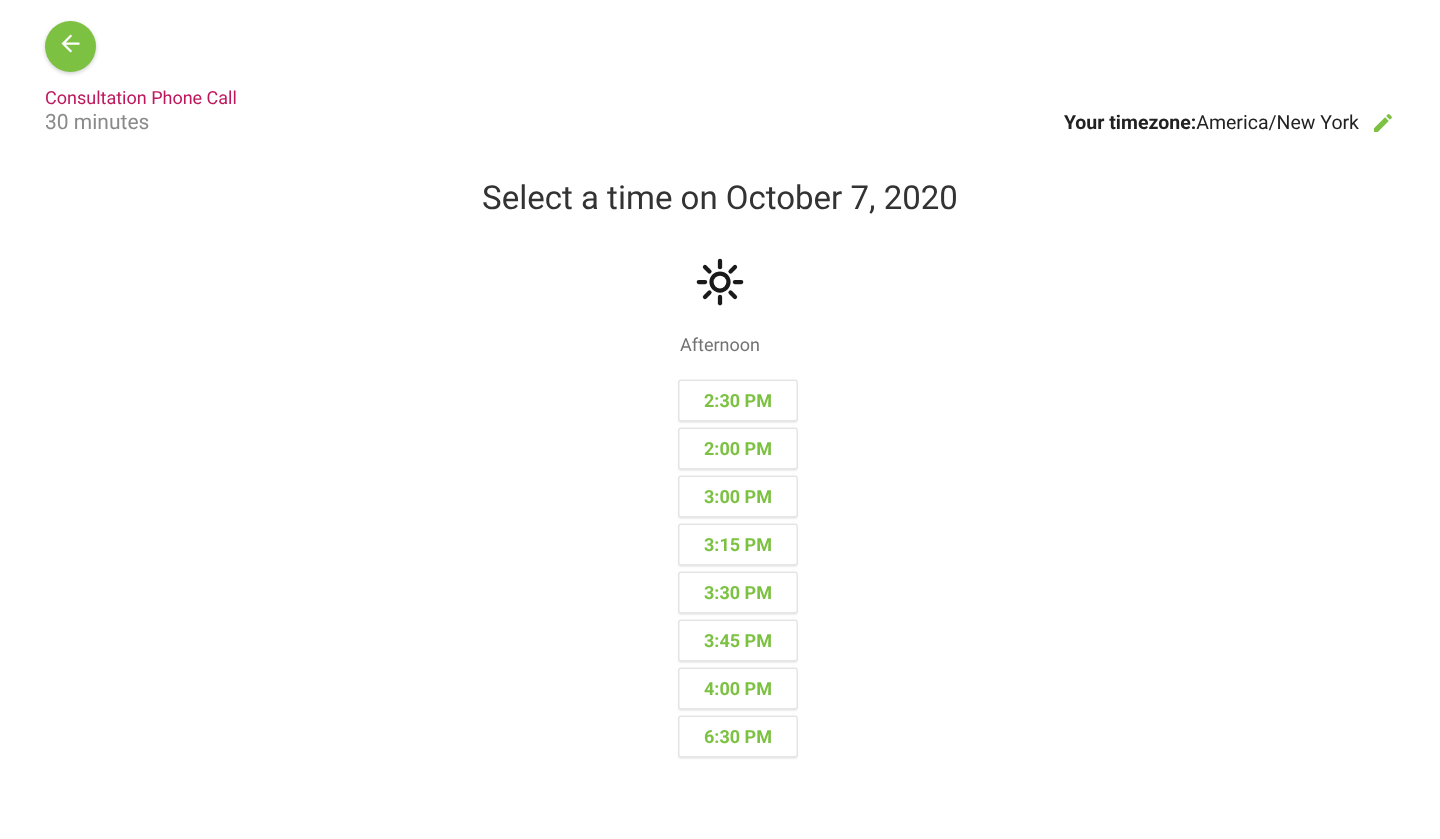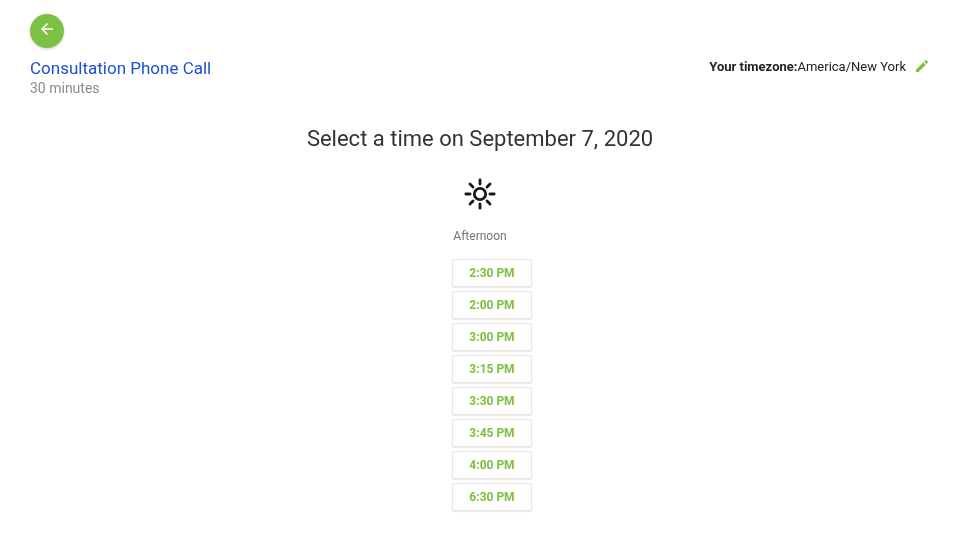--- a/index.html
+++ b/index.html
@@ -26,34 +26,34 @@
       background: #7cc142;
       display: flex;
       align-items: center;
       justify-content: center;
       cursor: pointer;
       margin-bottom: 10px;
       box-shadow: 0 1px 3px rgba(0,0,0,0.2);
     }
     .back-btn svg { width: 18px; height: 18px; fill: #ffffff; }
     .title {
-      font-size: 17px;
+      font-size: 12px;
       font-weight: 400;
-      color: #1d4ed8;
+      color: #be185d;
       margin-bottom: 2px;
     }
     .subtitle {
       font-size: 14px;
       color: #8a8a8a;
       font-weight: 400;
     }
     .header-right {
       display: flex;
       align-items: center;
-      margin-top: 44px;
+      margin-top: 60px;
       font-size: 13px;
       color: #222;
     }
     .tz-label { font-weight: 700; }
     .tz-value { font-weight: 400; margin-right: 8px; }
     .edit-icon {
       width: 16px;
       height: 16px;
       cursor: pointer;
     }
@@ -130,21 +130,21 @@
       <span>
         <svg viewBox="0 0 24 24">
             <path d="M3 17.25V21h3.75L17.81 9.94l-3.75-3.75L3 17.25zM20.71 7.04a1 1 0 0 0 0-1.41l-2.34-2.34a1 1 0 0 0-1.41 0l-1.83 1.83 3.75 3.75 1.83-1.83z"></path>
           </svg>
       </span>
     </span>
   </div>
 </div>
 
 <div class="main">
-  <div class="select-heading">Select a time on September 7, 2020</div>
+  <div class="select-heading">Select a time on October 7, 2020</div>
   <div class="sun-icon">
     <svg viewBox="0 0 24 24" stroke-linecap="round">
       <circle cx="12" cy="12" r="4"></circle>
       <line x1="12" y1="2" x2="12" y2="5"></line>
       <line x1="12" y1="19" x2="12" y2="22"></line>
       <line x1="4.93" y1="4.93" x2="7.05" y2="7.05"></line>
       <line x1="16.95" y1="16.95" x2="19.07" y2="19.07"></line>
       <line x1="2" y1="12" x2="5" y2="12"></line>
       <line x1="19" y1="12" x2="22" y2="12"></line>
       <line x1="4.93" y1="19.07" x2="7.05" y2="16.95"></line>

